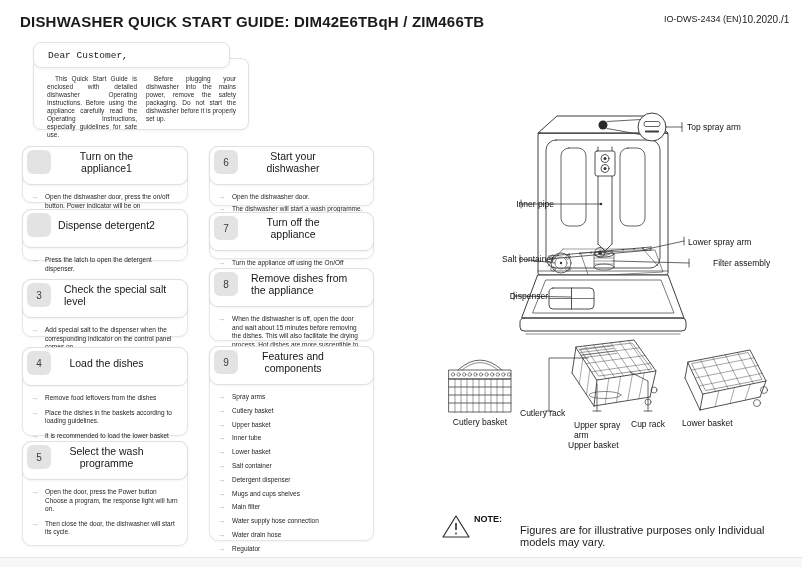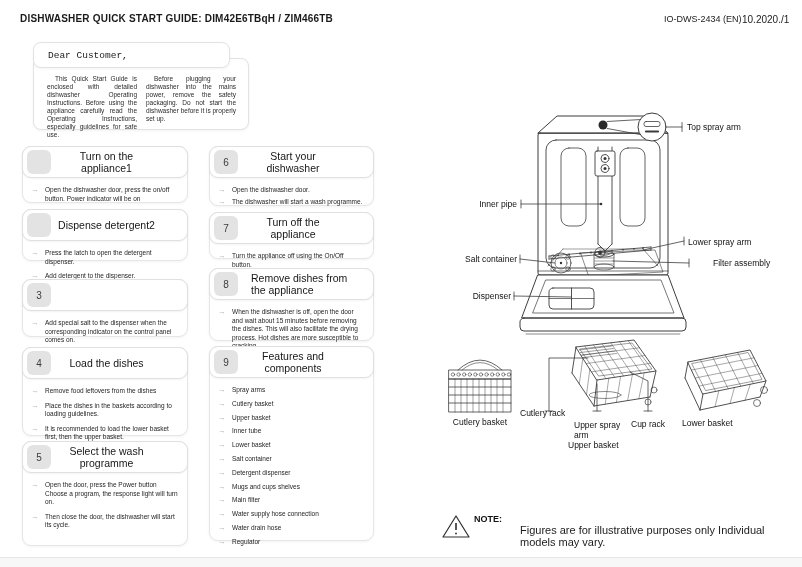--- a/index.html
+++ b/index.html
@@ -3,49 +3,49 @@
 <meta charset="utf-8">
 <style>
   * { margin:0; padding:0; box-sizing:border-box; }
   html,body { background:#fff; }
   body { font-family:"Liberation Sans","DejaVu Sans",sans-serif; color:#1d1d1d; }
   #page { position:relative; width:802px; height:567px; background:#fff; overflow:hidden; }
 
   .abs { position:absolute; }
 
   
-  .doc-title { left:20px; top:13px; font-size:10px; font-weight:bold; letter-spacing:.2px; color:#1a1a1a; }
+  .doc-title { left:20px; top:13px; font-size:15px; font-weight:bold; letter-spacing:.2px; color:#1a1a1a; }
   .doc-code  { left:664px; top:14px; font-size:9px; color:#222; }
   .doc-date  { left:742px; top:14px; font-size:10px; color:#222; }
 
   
   .box { background:#fff; border:1px solid #e2e2e2; border-radius:8px; box-shadow:0 1px 3px rgba(0,0,0,.05); }
   .dear-box { left:33px; top:42px; width:197px; height:26px; z-index:2; display:flex; align-items:center; padding-left:14px; font-size:9.5px; color:#1b1b1b;font-family:Liberation Mono, monospace; }
   .intro-box { left:33px; top:58px; width:216px; height:72px; z-index:1; display:flex; gap:9px; padding:16px 12px 0 13px; }
   .intro-box p { flex:1; font-size:6.5px; line-height:8px; text-align:justify; text-indent:8px; color:#2b2b2b; }
 
   
   .card { position:absolute; background:#fff; border:1px solid #e6e6e6; border-radius:9px; box-shadow:0 1px 3px rgba(0,0,0,.05); }
-  .card-header { display:flex; align-items:center; gap:7px; min-height:27px; padding:3px 8px 3px 4px;
+  .card-header { display:flex; align-items:center; gap:7px; min-height:27px; padding:3px 8px 10px 4px;
                  margin:-1px -1px 0 -1px; background:#fff; border:1px solid #e0e0e0; border-radius:9px;
                  box-shadow:0 1px 2px rgba(0,0,0,.05); }
   .badge { width:24px; height:24px; flex-shrink:0; border-radius:6px; background:#e3e3e3;
            display:flex; align-items:center; justify-content:center; font-size:10px; color:#3c3c3c; }
   .card-title { flex:1; font-size:10.5px; line-height:12px; color:#161616; text-align:center; padding-right:24px; }
   .card-title.left { text-align:left; padding-right:4px; padding-left:6px; }
   .card-body { padding:8px 9px 4px 7px; }
   .bullet { display:flex; gap:5px; margin-bottom:6px; }
   .bullet .arr { width:10px; flex-shrink:0; text-align:center; color:#b8b8b8; font-size:7.5px; line-height:8.5px; }
   .bullet .txt { font-size:6.5px; line-height:8.5px; color:#242424; }
   .bullet .txt.pre { white-space:pre-line; }
   .feat .bullet { margin-bottom:5.3px; }
 
   
   .dlabel { font-size:8.5px; line-height:10px; color:#121212; white-space:nowrap; }
-  .dlabel.r { text-align:right; }
+  .dlabel.r { text-align:right;margin-left:37px; }
   .dlabel.wrap { white-space:normal; }
 
   
   .note-label { left:474px; top:514px; font-size:9px; font-weight:bold; color:#111; }
   .note-text  { left:474px; top:524px; font-size:11px; color:#1c1c1c;margin-left:46px; }
 
   
   .footer-band { left:0; top:557px; width:802px; height:10px; background:#f7f7f7; border-top:1px solid #e7e7e7; }
 
   svg { display:block; }
@@ -93,20 +93,21 @@
       <div class="bullet">
           <span class="arr">→</span>
           <span class="txt">Add detergent to the dispenser.</span>
         </div>
     </div>
   </div>
 
   <div class="card" style="left:22px;top:279px;width:166px;height:58px;">
     <div class="card-header">
       <div class="badge">3</div>
+      <div class="card-title left">Check the special salt level</div>
     </div>
     <div class="card-body">
       <div class="bullet">
           <span class="arr">→</span>
           <span class="txt">Add special salt to the dispenser when the corresponding indicator on the control panel comes on.</span>
         </div>
     </div>
   </div>
 
   <div class="card" style="left:22px;top:347px;width:166px;height:89px;">

